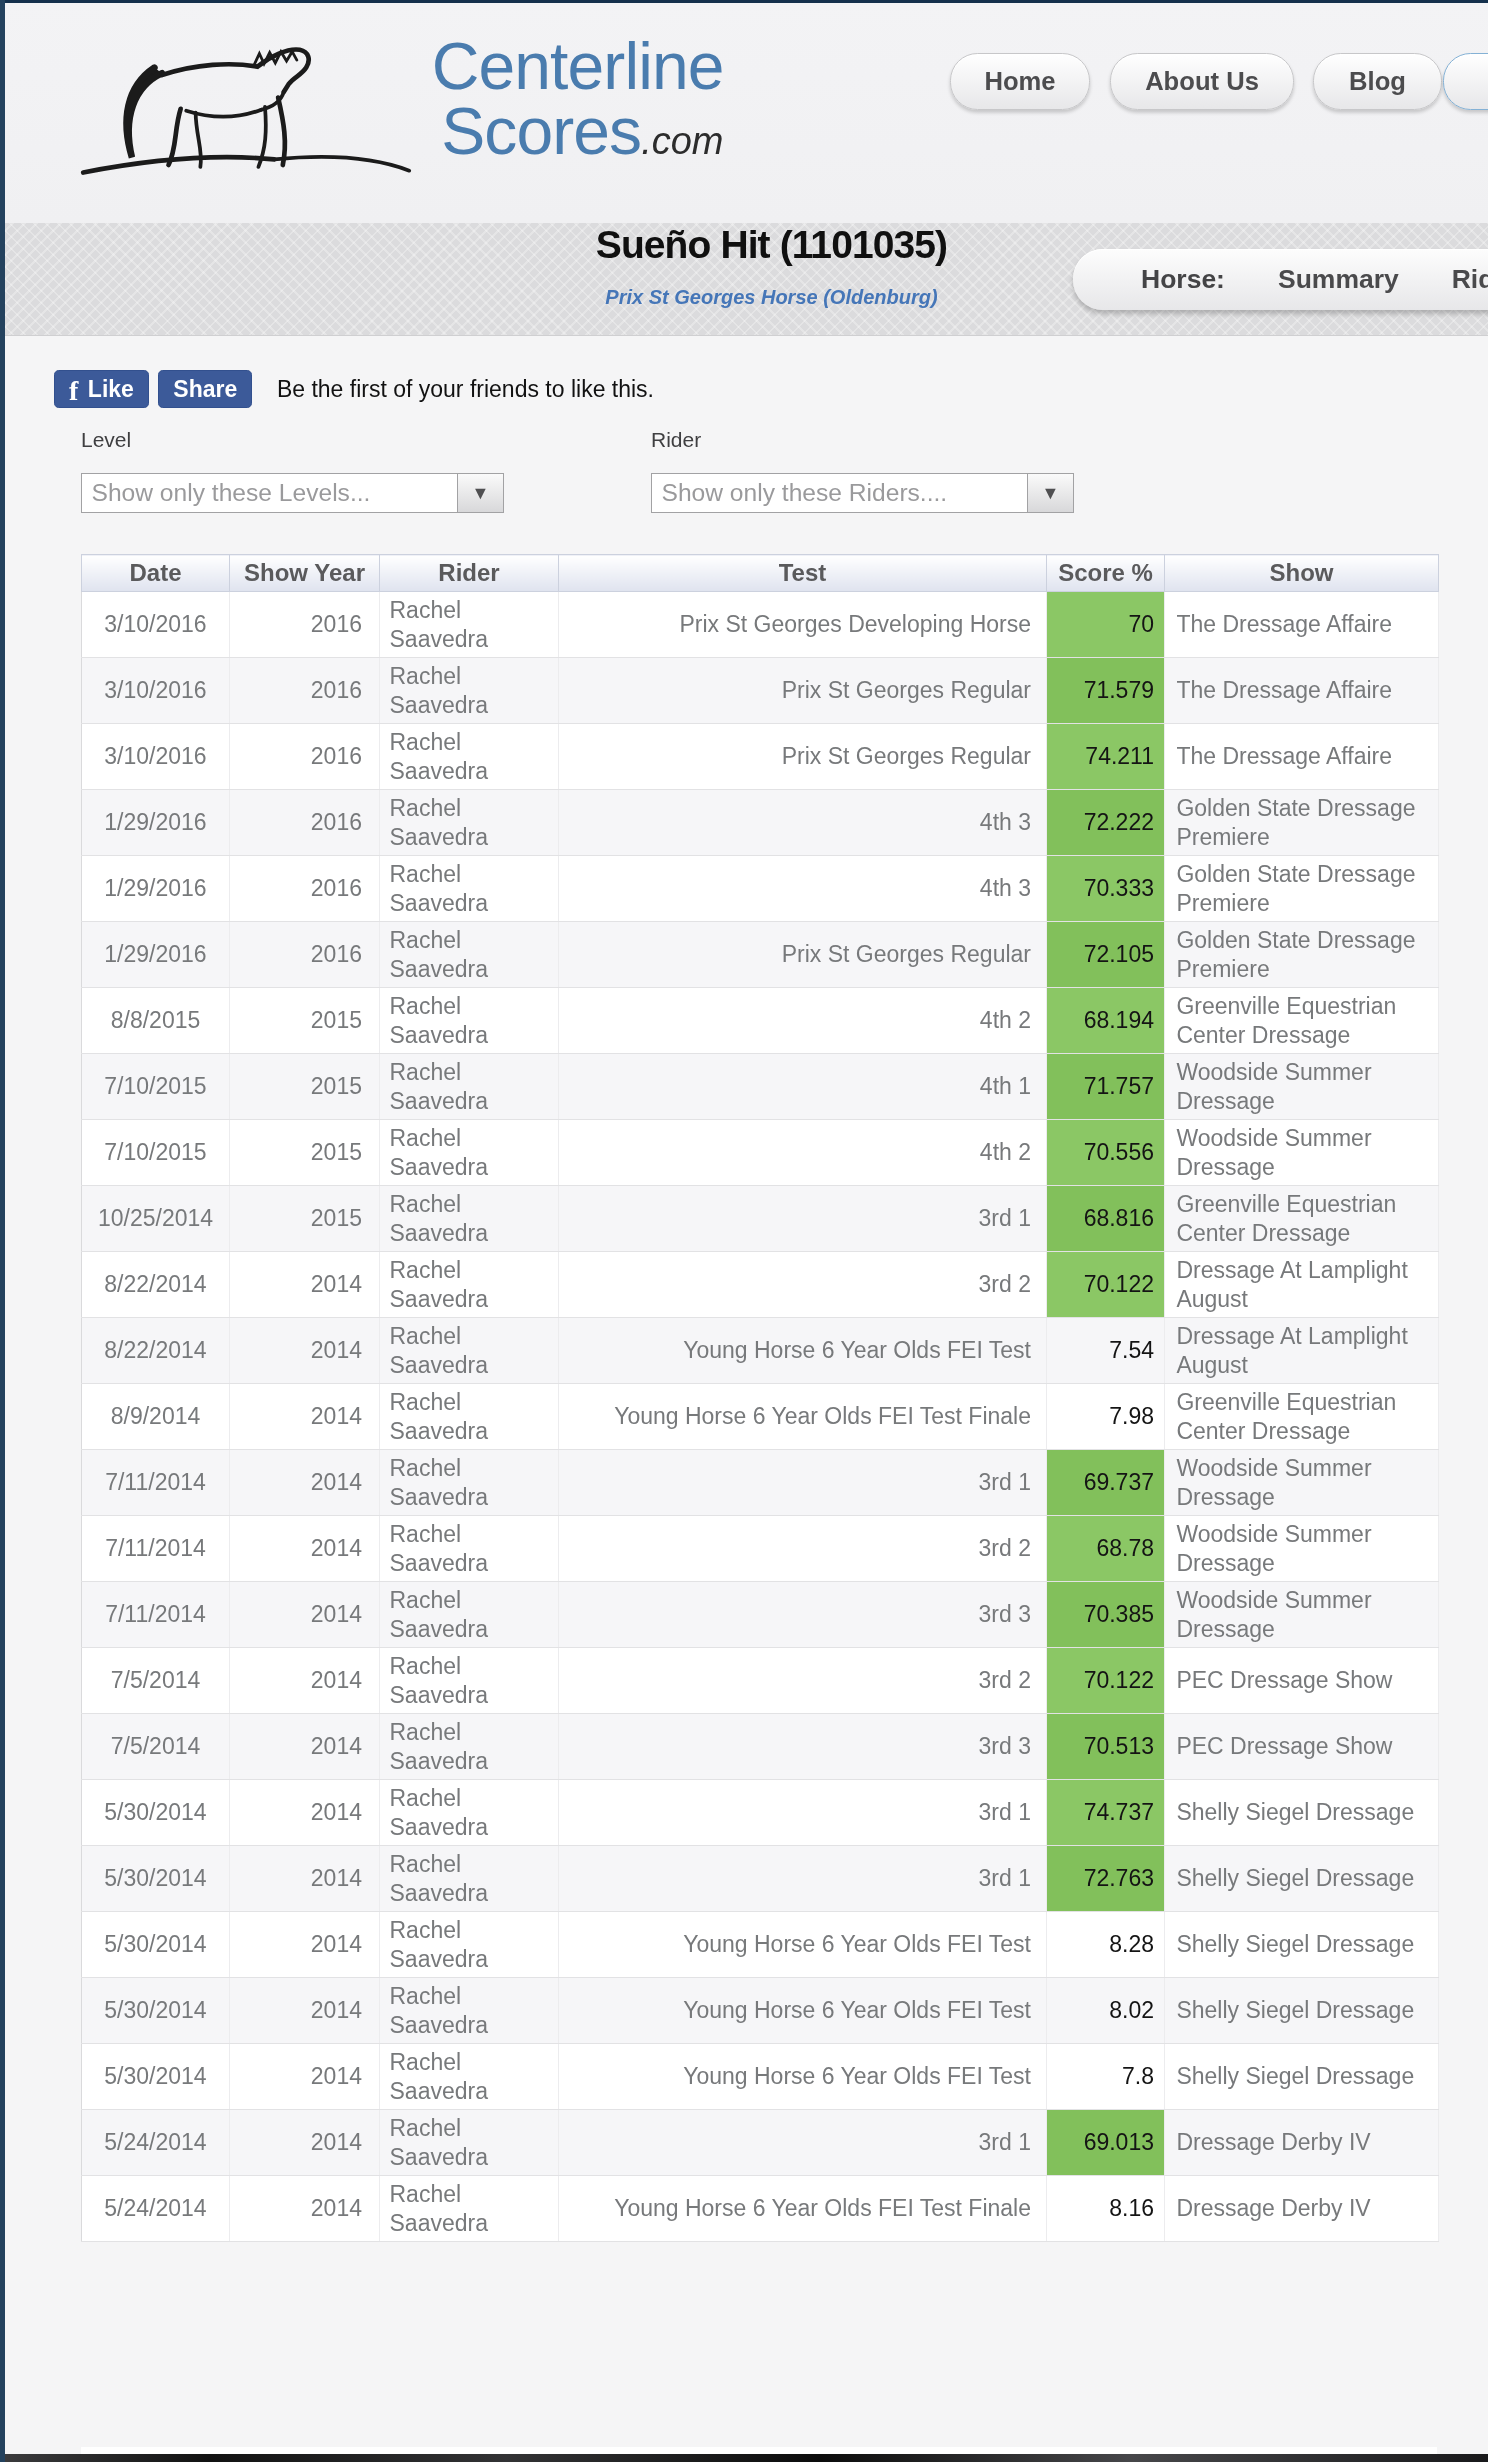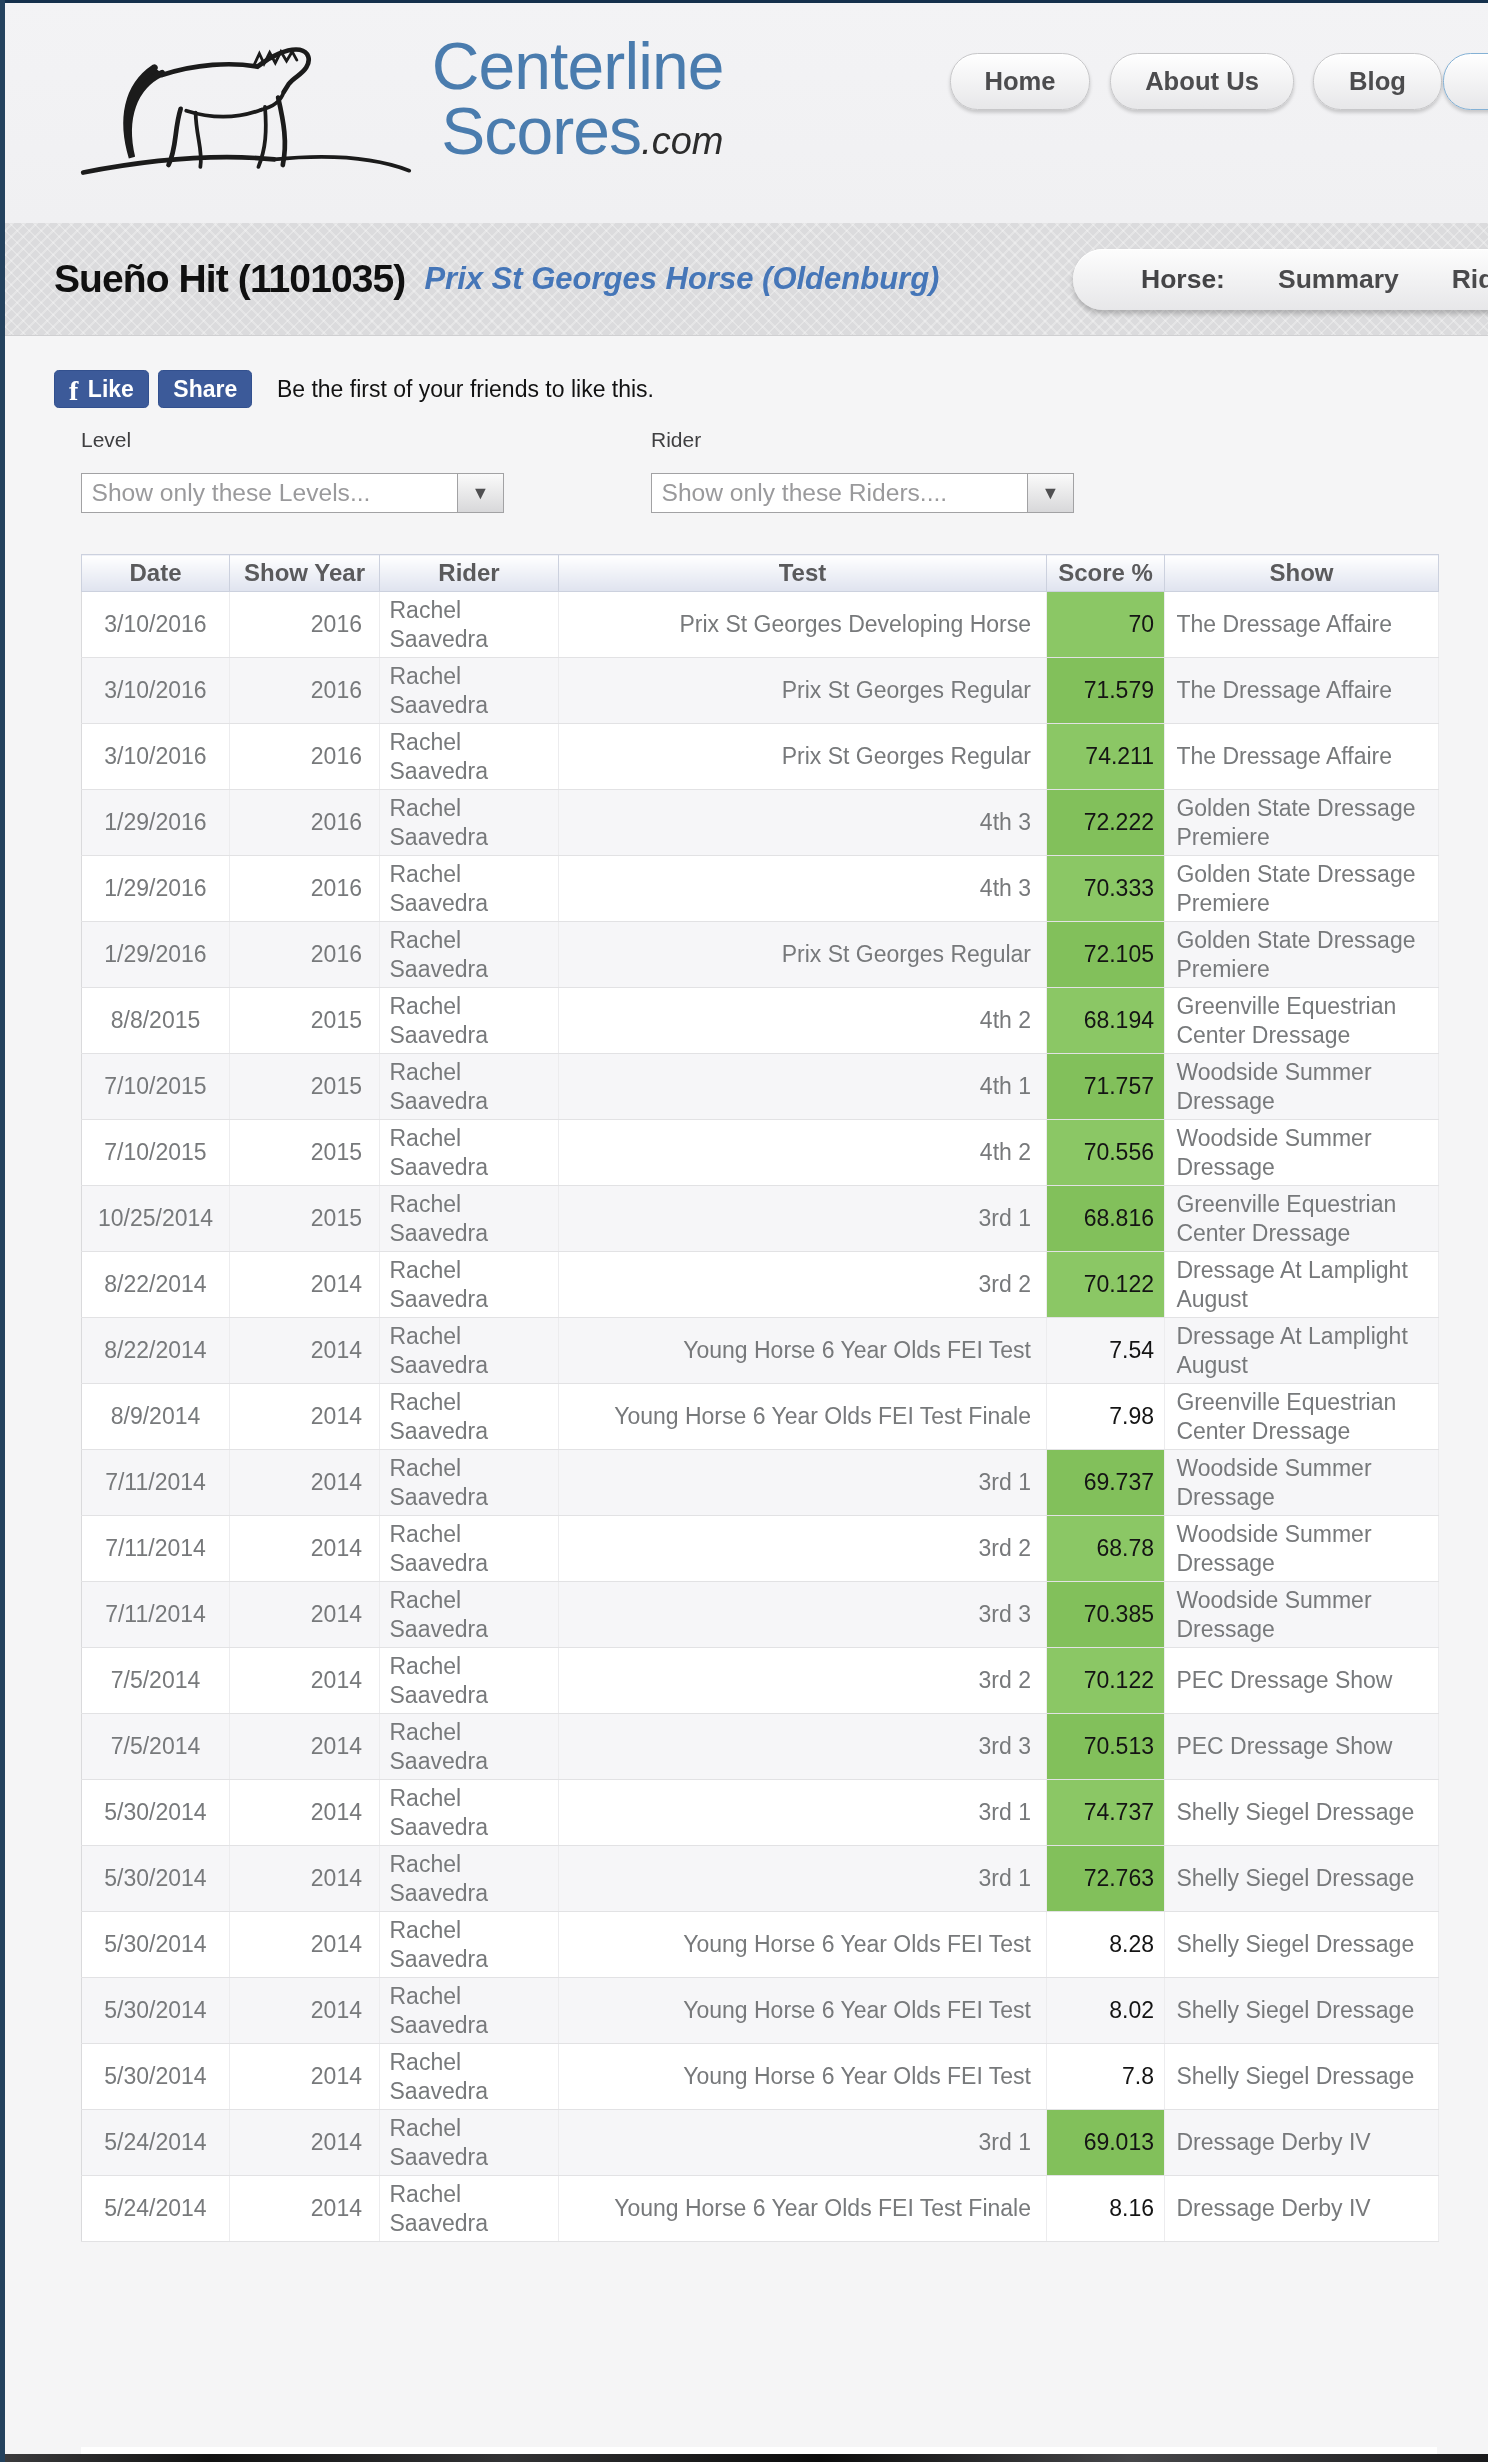--- a/index.html
+++ b/index.html
@@ -29,23 +29,23 @@
   .nav-blog{left:1313px;width:127px;}
   .nav-partial{left:1443px;width:114px;border:1.9px solid #84b1d5;}
 
   
   .title-bar{position:absolute;top:223px;left:0;right:0;height:112px;
     background-color:#dbdbdd;
     background-image:
       repeating-linear-gradient(45deg, rgba(255,255,255,.28) 0 1.9px, rgba(0,0,0,0) 1.9px 8.5px),
       repeating-linear-gradient(-45deg, rgba(255,255,255,.28) 0 1.9px, rgba(0,0,0,0) 1.9px 8.5px);
     border-bottom:0.9px solid #cfcfd1;}
-  .title-wrap{display:flex;align-items:center;height:100%;padding-left:54px;gap:19px;}
+  .title-wrap{display:flex;align-items:center;height:100%;padding-left:54px;gap:19px;flex-direction:column;}
   .horse-title{font-size:39px;font-weight:bold;color:#101010;letter-spacing:-0.9px;white-space:nowrap;}
-  .horse-subtitle{font-size:31px;font-style:italic;font-weight:bold;color:#4576b8;white-space:nowrap;}
+  .horse-subtitle{font-size:20px;font-style:italic;font-weight:bold;color:#4576b8;white-space:nowrap;}
   .tab-pill{position:absolute;left:1073px;top:25.6px;height:61px;width:511px;border-radius:30px;
     background:linear-gradient(#fdfdfd,#e7e7e9);
     box-shadow:0 3.8px 5.7px rgba(0,0,0,.22), inset 0 0.9px 0 #fff;
     display:flex;align-items:center;gap:53px;padding-left:68px;overflow:hidden;}
   .tab-pill span{font-weight:bold;font-size:26.5px;color:#4a4a4c;white-space:nowrap;cursor:pointer;}
   .tab-pill .tab-prefix{cursor:default;color:#444446;}
 
   
   .fb-row{position:absolute;top:370px;left:54px;display:flex;align-items:center;}
   .fb-btn{height:36px;background:#3c5a99;border:0.9px solid #32508e;border-radius:4.7px;

